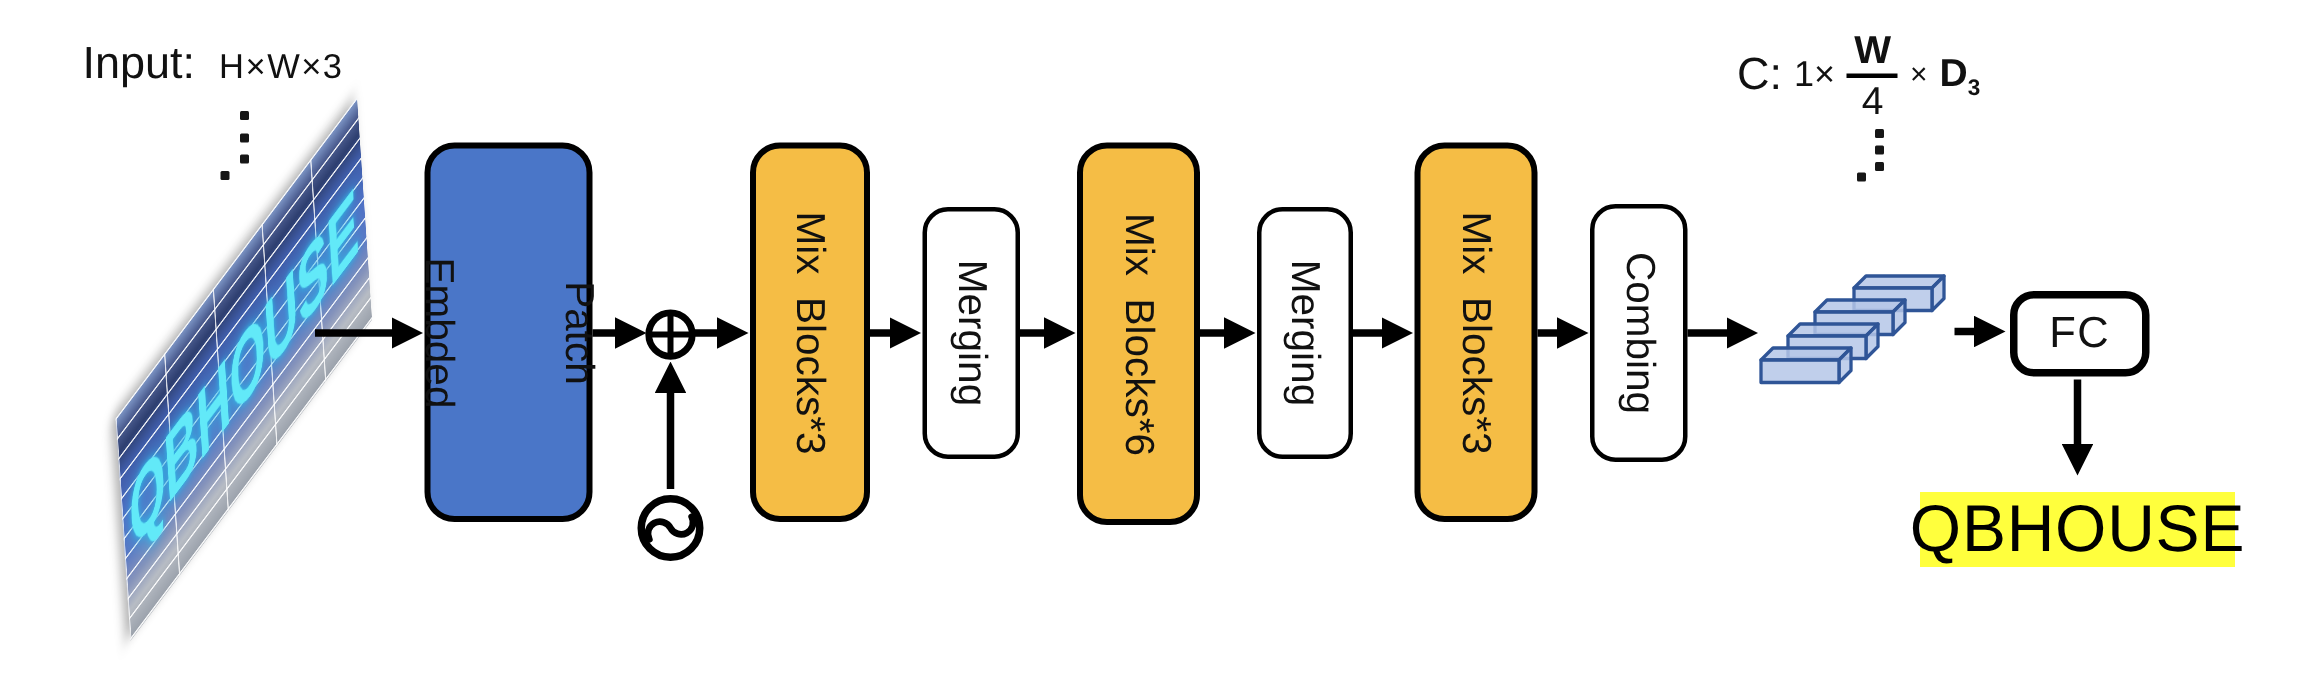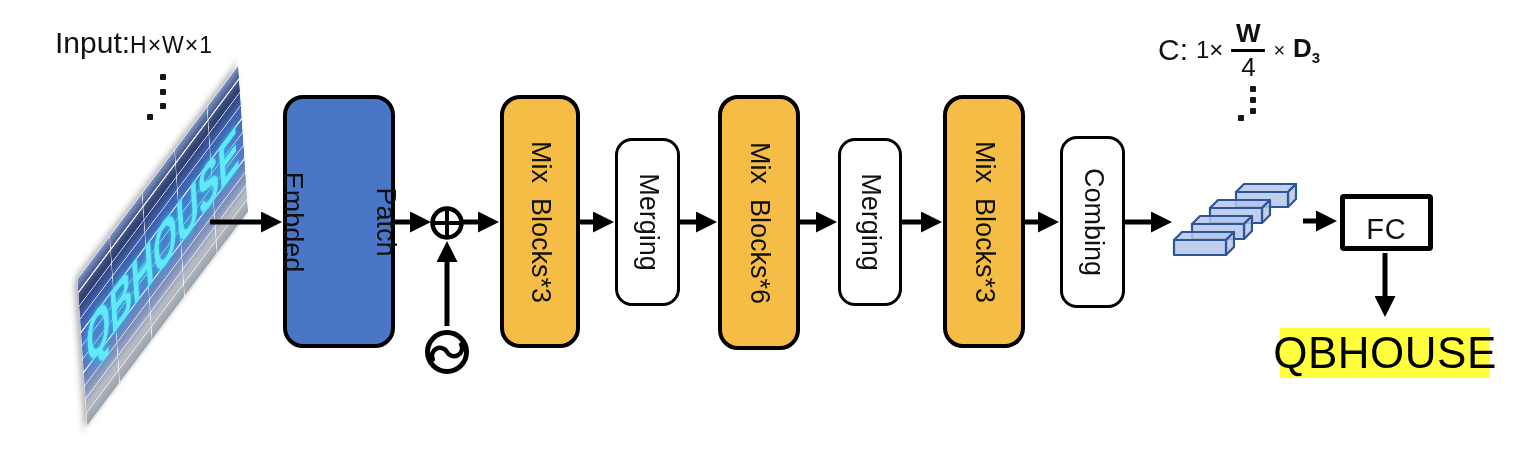--- a/index.html
+++ b/index.html
@@ -1,21 +1,21 @@
 <!DOCTYPE html>
 <html><head>
 <meta charset="utf-8">
 <style>
   * { margin:0; padding:0; box-sizing:border-box; }
   html,body { width:1540px; height:454px; background:#ffffff; overflow:hidden;
               font-family:"Liberation Sans", sans-serif; color:#111; }
   #canvas { position:relative; width:1540px; height:454px; background:#fff; }
 
   
-  .input-label { position:absolute; left:55px; top:26px; display:flex; align-items:baseline; gap:0; }
+  .input-label { position:absolute; left:55px; top:26px; display:flex; align-items:baseline; gap:16px; }
   .input-label .big { font-size:30px; }
   .input-label .dims { font-size:23px; letter-spacing:1px; }
 
   
   .dot { position:absolute; width:6px; height:6px; background:#161616; border-radius:1px; }
 
   
   .input-photo {
     position:absolute; left:238px; top:65px; width:150px; height:268px;
     transform-origin:0 0;
@@ -44,22 +44,22 @@
   .white-box  { background:#ffffff; border-width:3.5px; border-radius:17px; }
 
   #patch-embed { left:283px; top:95px;  width:112px; height:253px; }
   #mix1        { left:500px; top:95px;  width:80px;  height:253px; }
   #merge1      { left:615px; top:138px; width:65px;  height:168px; }
   #mix2        { left:718px; top:95px;  width:82px;  height:255px; }
   #merge2      { left:838px; top:138px; width:64px;  height:168px; }
   #mix3        { left:943px; top:95px;  width:82px;  height:253px; }
   #combing     { left:1060px;top:136px; width:65px;  height:172px; }
 
-  #fc-box { left:1340px; top:194px; width:93px; height:57px; border-width:5px; border-radius:4px;
-            background:#fff; display:flex; align-items:flex-end; justify-content:center; }
+  #fc-box { left:1340px; top:194px; width:93px; height:57px; border-width:5px; border-radius:16px;
+            background:#fff; display:flex; align-items:center; justify-content:center; }
   #fc-box .hlabel { font-size:29px; letter-spacing:1px; }
 
   
   .output-word { position:absolute; left:1280px; top:328px; width:210px; height:50px;
                  background:#ffff3d; display:flex; align-items:center; justify-content:center;
                  font-size:44px; letter-spacing:0.5px; color:#000; }
 
   
   .formula { position:absolute; left:1158px; top:20px; display:flex; align-items:center; gap:8px; }
   .formula .c   { font-size:30px; }
@@ -74,21 +74,21 @@
 
   svg.overlay { position:absolute; left:0; top:0; z-index:6; pointer-events:none; }
 </style>
 </head>
 <body>
 
 <div id="canvas">
 
   <div class="input-label">
     <span class="big">Input:</span>
-    <span class="dims">H×W×1</span>
+    <span class="dims">H×W×3</span>
   </div>
 
   <div>
     <span class="dot" style="left:160px;top:74px"></span>
     <span class="dot" style="left:160px;top:89px"></span>
     <span class="dot" style="left:160px;top:103px"></span>
     <span class="dot" style="left:147px;top:114px"></span>
   </div>
 
   <div>

